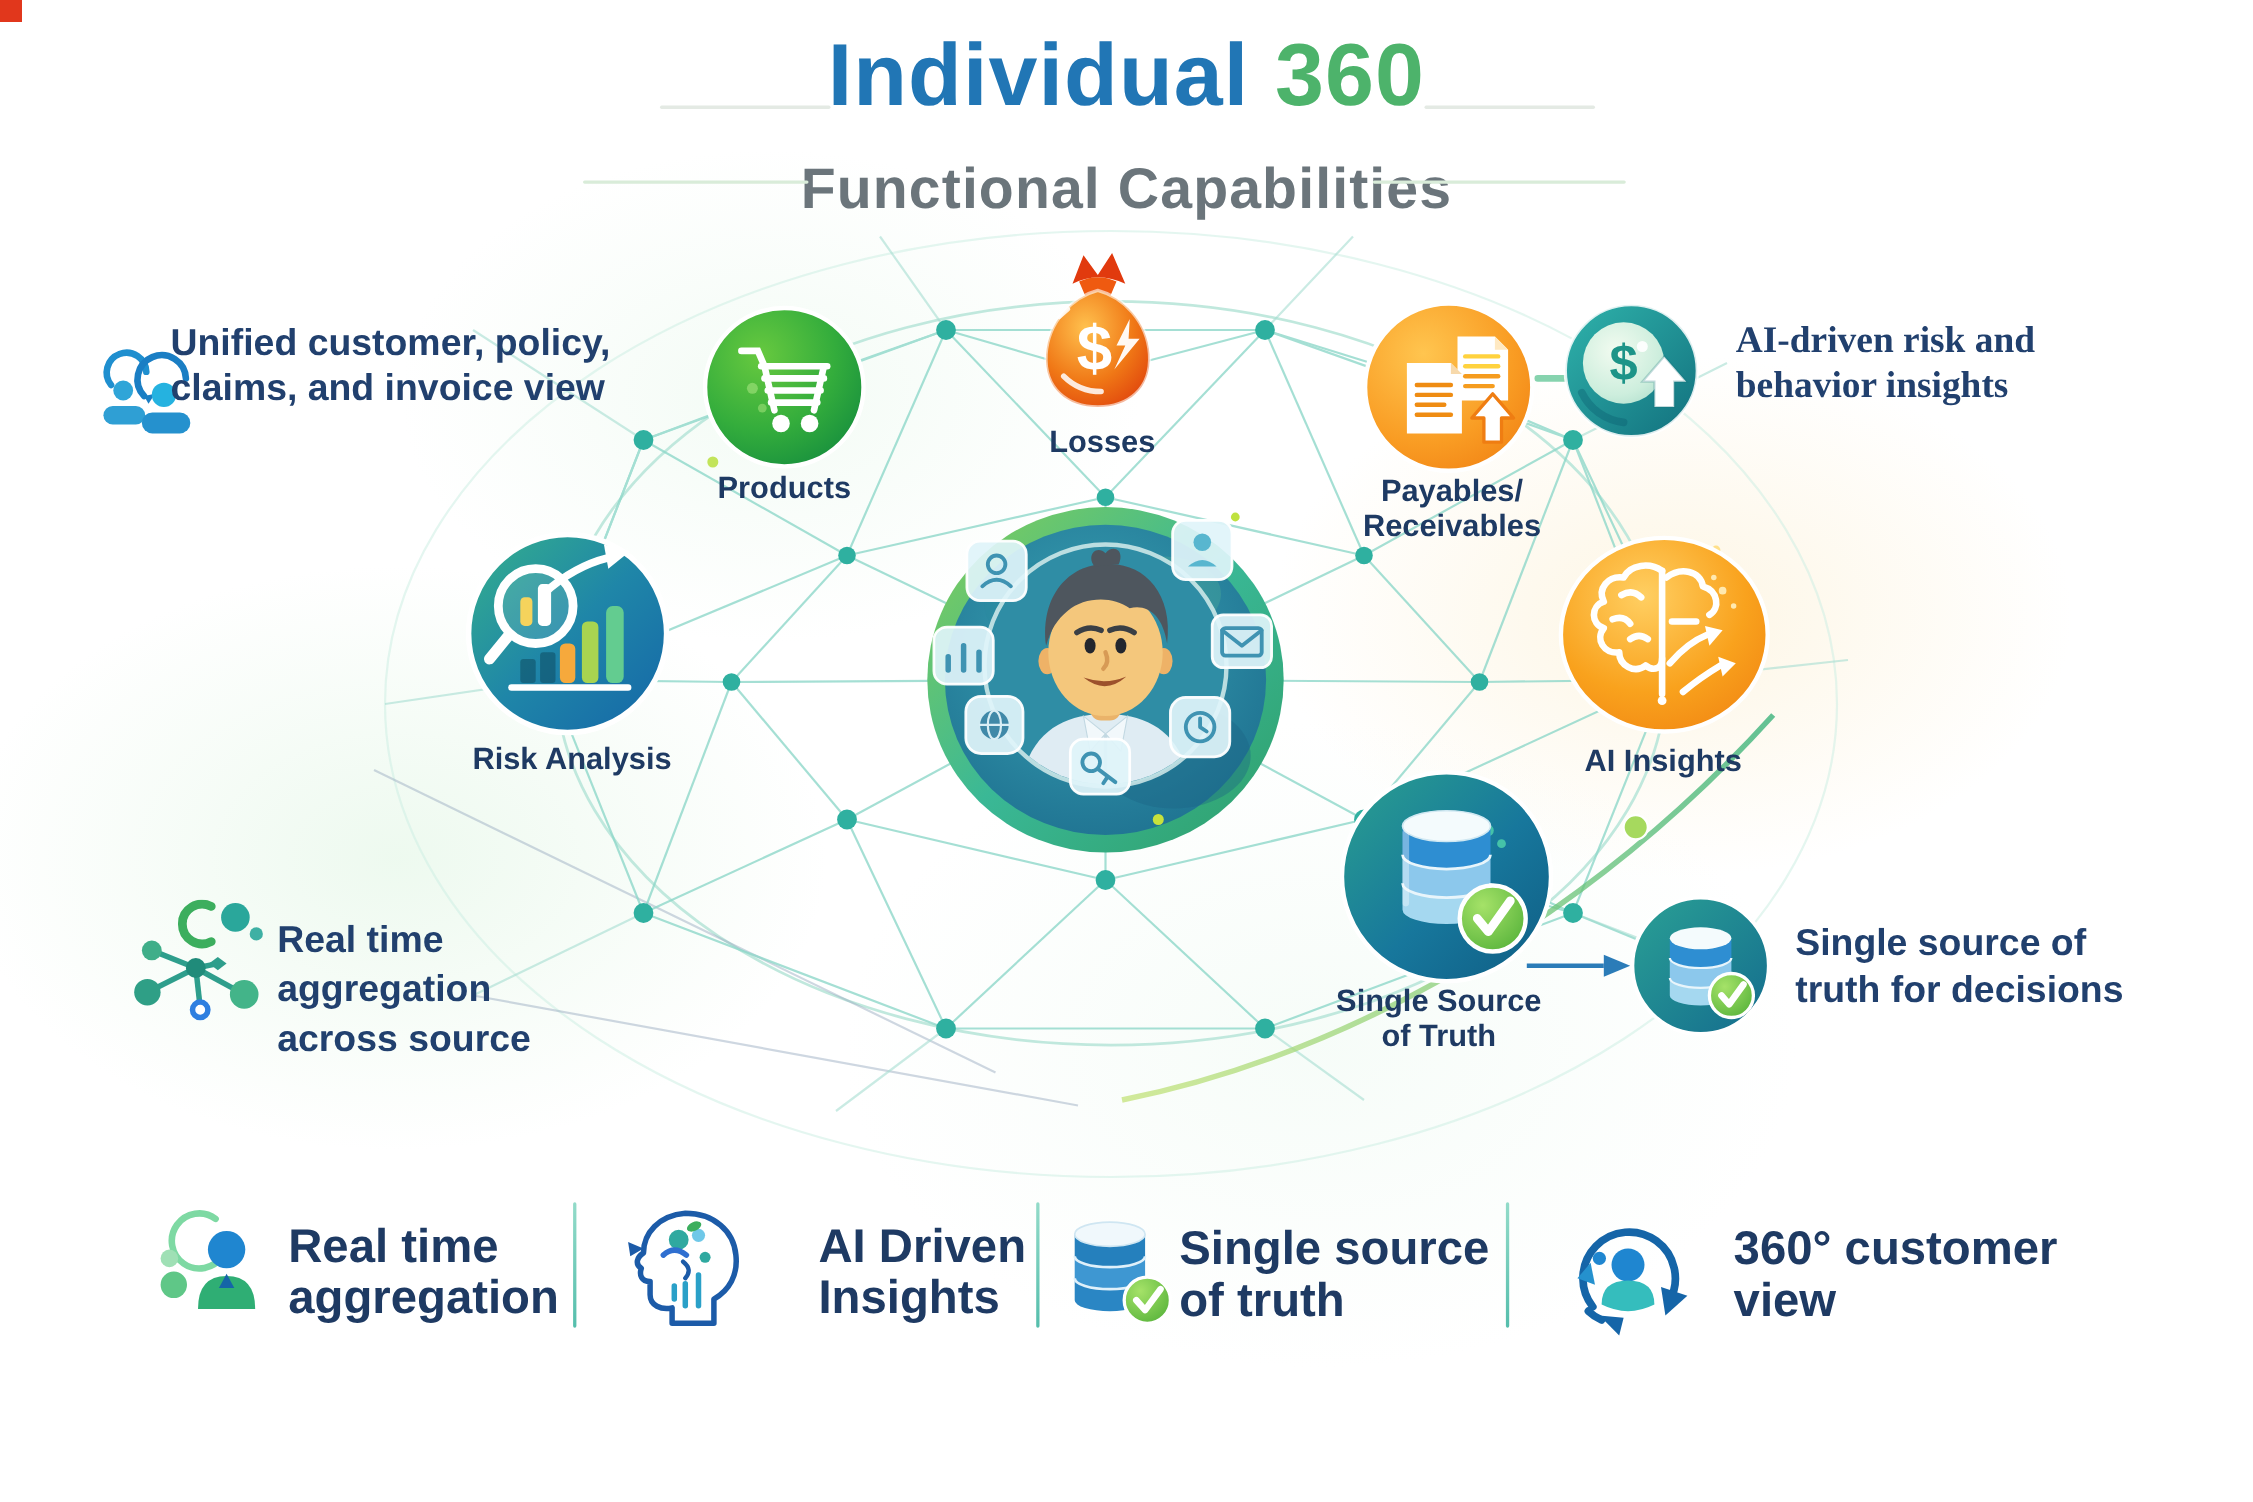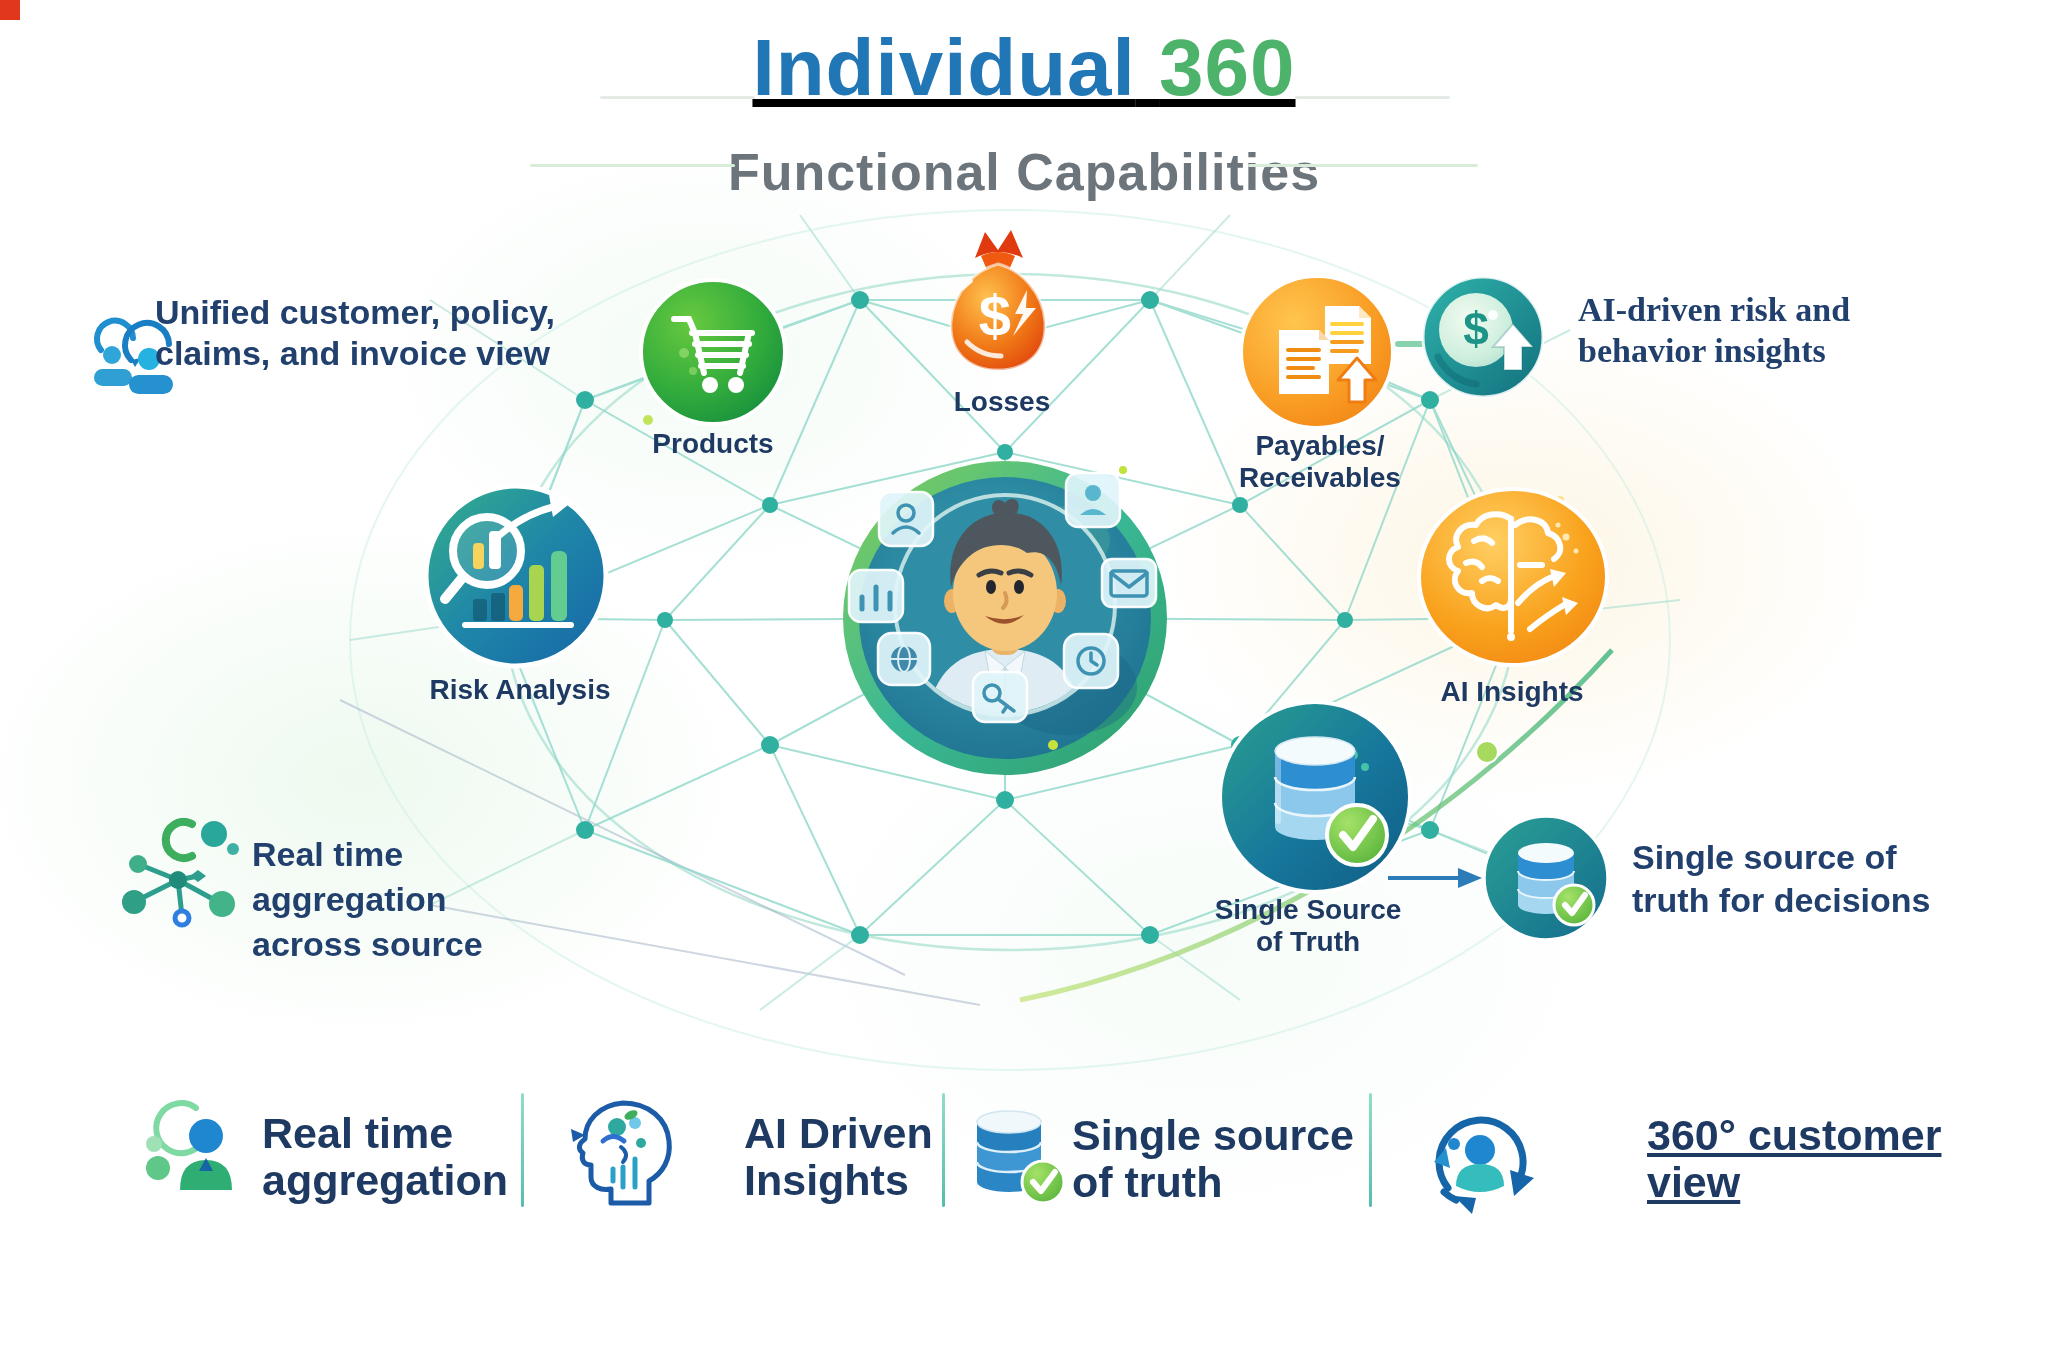--- a/index.html
+++ b/index.html
@@ -154,21 +154,21 @@
       <circle cx="1050" cy="677" r="6" fill="#c8e23c"></circle>
 
     <line x1="1398" y1="344" x2="1426" y2="344" stroke="#86d3ae" stroke-width="6" stroke-linecap="round"></line>
 
     <g>
       <line x1="1388" y1="878" x2="1458" y2="878" stroke="#2b7cb8" stroke-width="4"></line>
       <polygon points="1458,868 1482,878 1458,888" fill="#2b7cb8"></polygon>
     </g>
   </svg>
 
-  <div class="abs title" style="left:0;top:22px;width:100%;text-align:center;text-decoration:underline;">
+  <div class="abs title" style="left:0;top:22px;width:100%;text-align:center;">
     <span style="display:inline" class="blue">Individual</span>
     <span style="display:inline" class="green">360</span>
   </div>
   <div class="abs hline" style="left:600px;top:96px;width:155px;background:#e4eae4;"></div>
   <div class="abs hline" style="left:1295px;top:96px;width:155px;background:#e4eae4;"></div>
   <div class="abs subtitle" style="left:0;top:142px;width:100%;text-align:center;">Functional Capabilities</div>
   <div class="abs hline" style="left:530px;top:164px;width:205px;background:#d9ecd9;"></div>
   <div class="abs hline" style="left:1248px;top:164px;width:230px;background:#d9ecd9;"></div>
 
   <svg class="abs" style="left:835px;top:455px;" width="340" height="330" viewBox="0 0 340 330">
@@ -543,18 +543,18 @@
   <svg class="abs" style="left:1420px;top:1102px;" width="120" height="118" viewBox="0 0 120 118">
     <path d="M28 86 A42 42 0 1 1 98 80" stroke="#1565a8" stroke-width="7" fill="none" stroke-linecap="round"></path>
     <polygon points="90,68 114,76 94,94" fill="#1565a8"></polygon>
     <path d="M36 98 A42 42 0 0 1 24 90" stroke="#1565a8" stroke-width="7" fill="none" stroke-linecap="round"></path>
     <polygon points="52,112 34,94 56,96" fill="#1565a8"></polygon>
     <polygon points="14,60 26,46 30,66" fill="#2591ce"></polygon>
     <circle cx="60" cy="48" r="15" fill="#1f86d0"></circle>
     <circle cx="34" cy="42" r="6" fill="#1f86d0"></circle>
     <path d="M36 84 Q36 62 60 62 Q84 62 84 84 Q60 96 36 84 Z" fill="#35bdbd"></path>
   </svg>
-  <div class="abs footer-label" style="left:1647px;top:1112px;width:360px;text-decoration:underline;">
+  <div class="abs footer-label" style="left:1576px;top:1112px;width:360px;">
     <span>360° customer</span>
     <span>view</span>
   </div>
 
 </div>
 
 </body></html>

